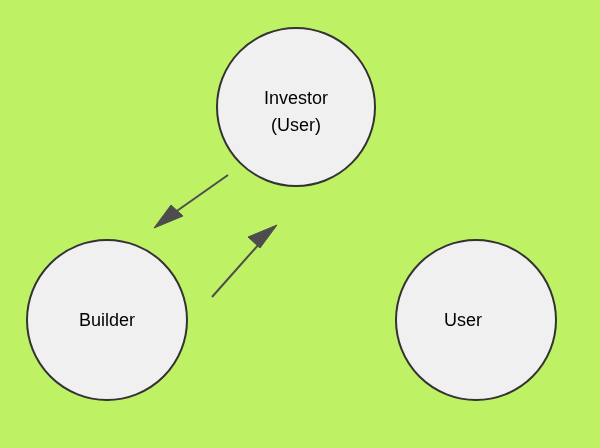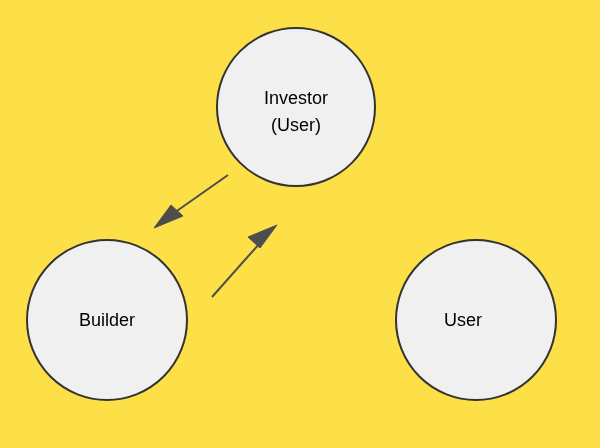--- a/index.html
+++ b/index.html
@@ -7,21 +7,21 @@
     padding: 0;
     background: #ffffff;
   }
   body {
     font-family: "Liberation Sans", sans-serif;
   }
   #canvas {
     position: relative;
     width: 600px;
     height: 448px;
-    background: #fde047;
+    background: #bef264;
     overflow: hidden;
   }
   .diagram-svg {
     position: absolute;
     left: 0;
     top: 0;
     width: 600px;
     height: 448px;
   }
   .node-circle {

